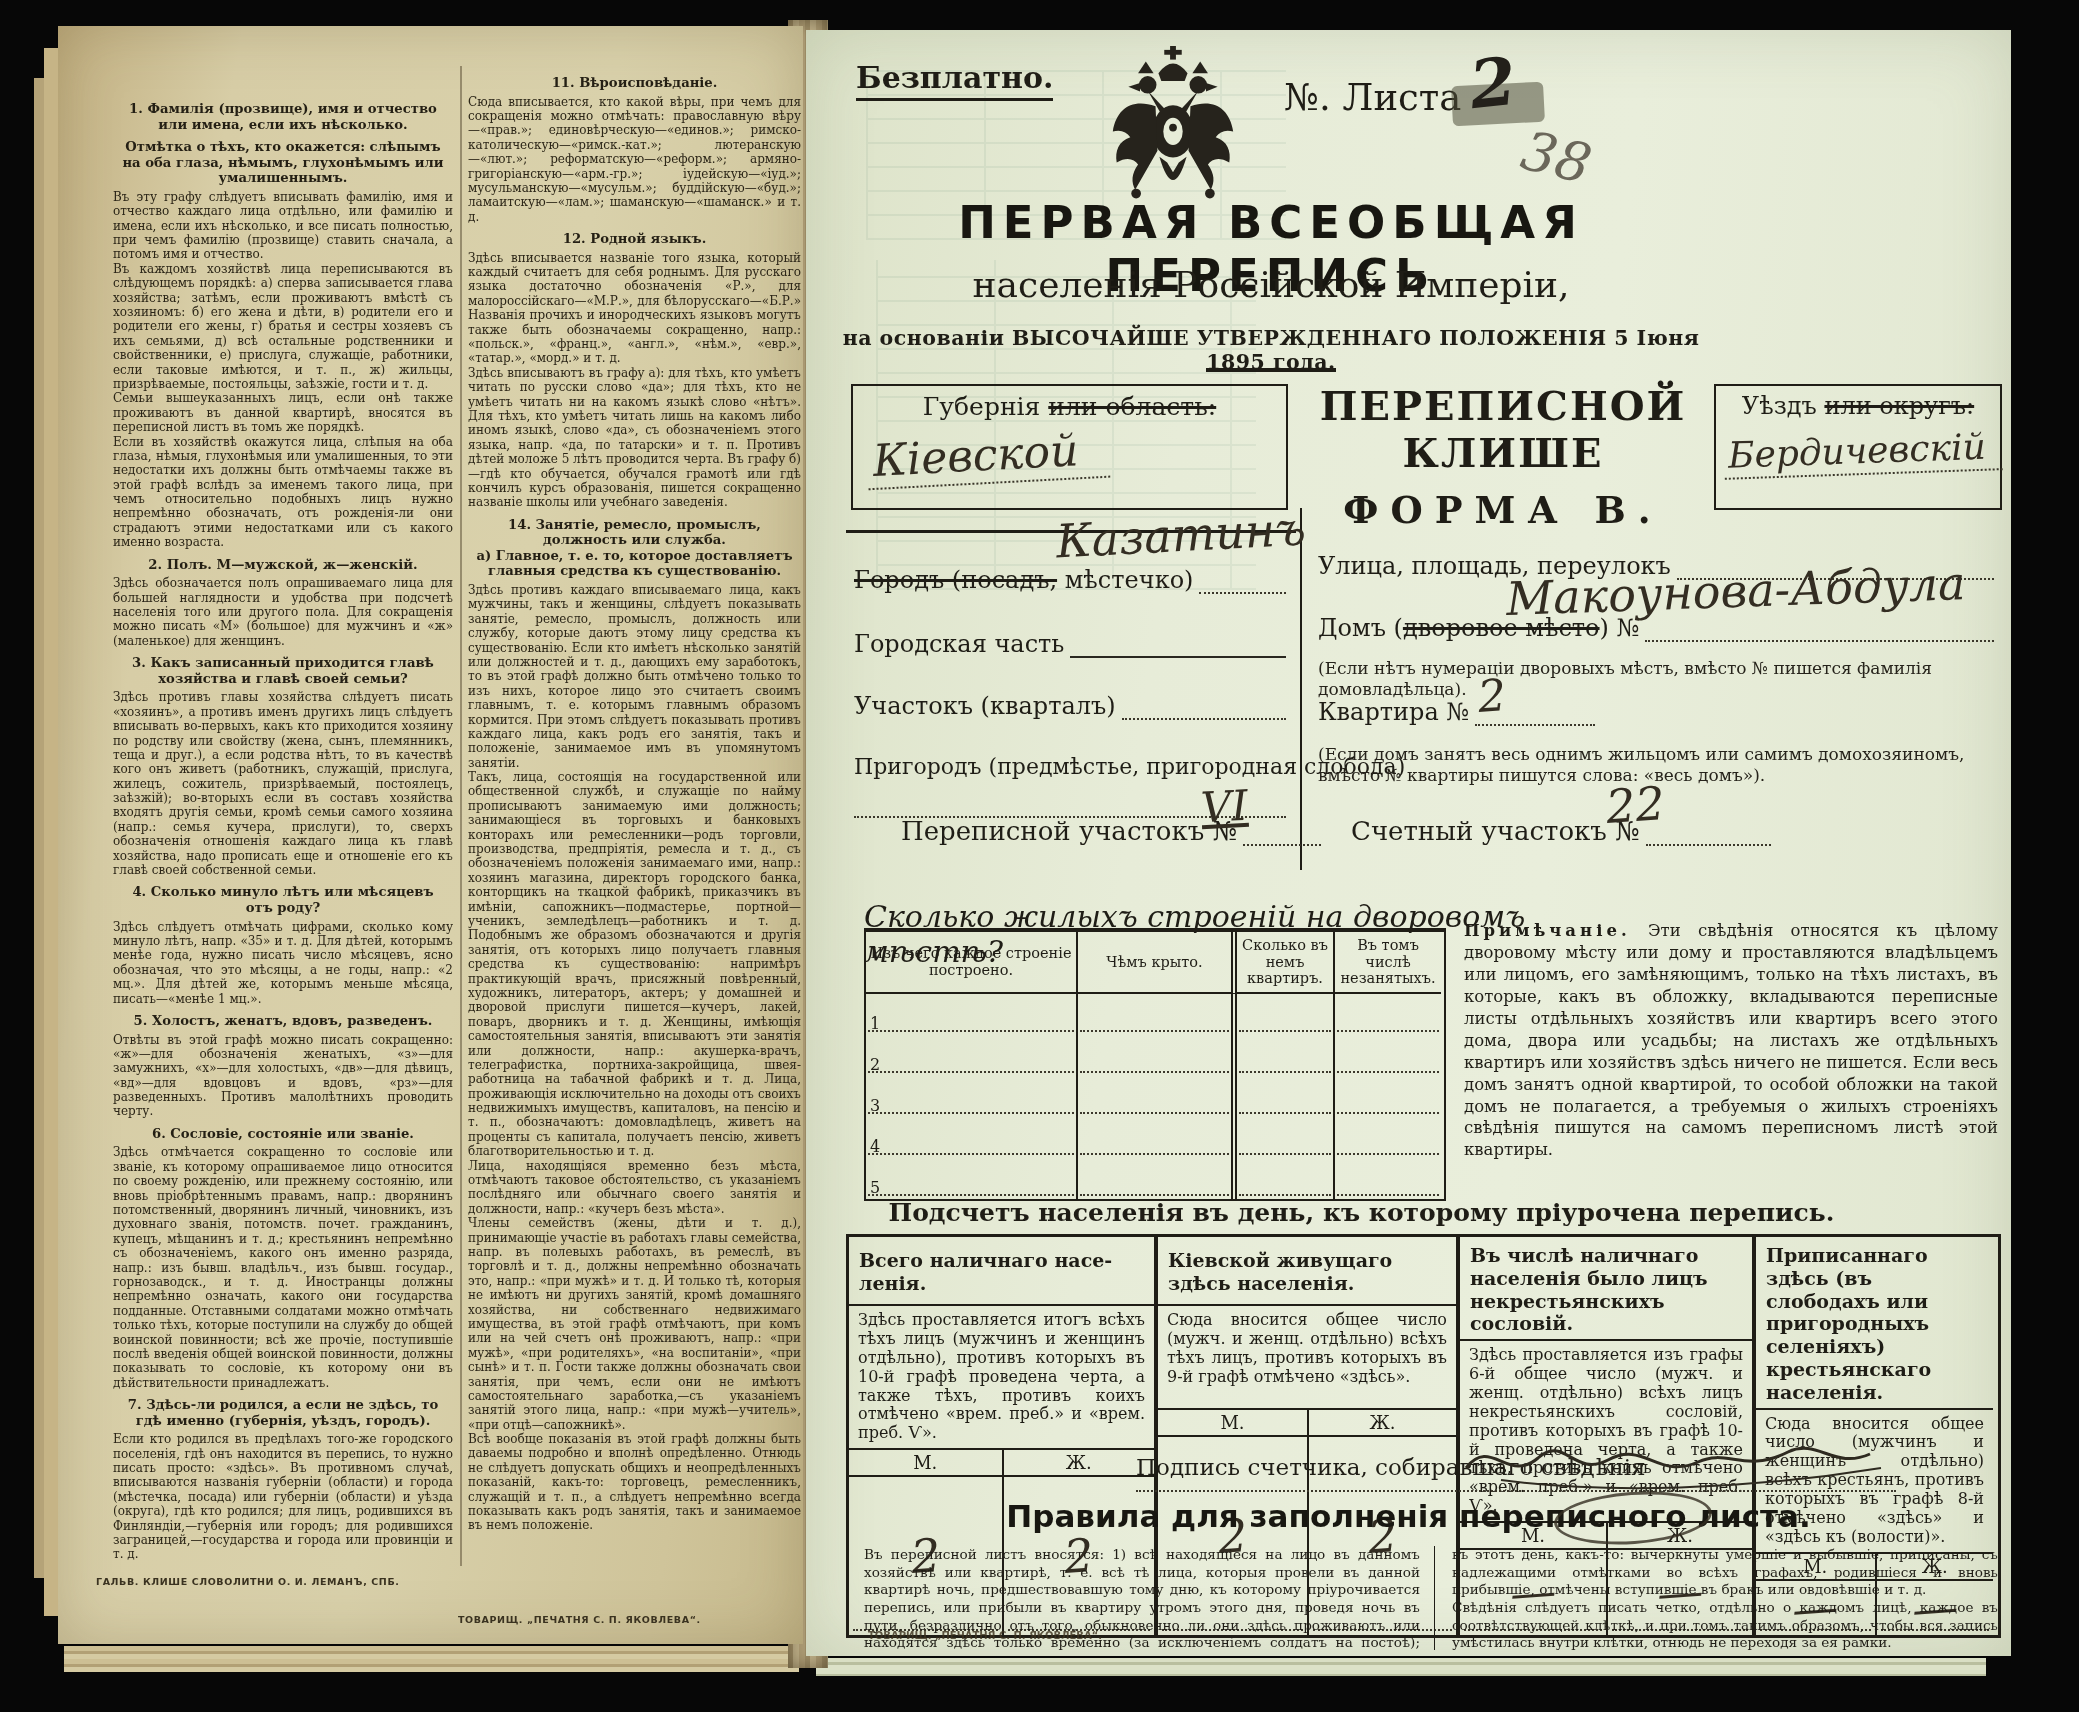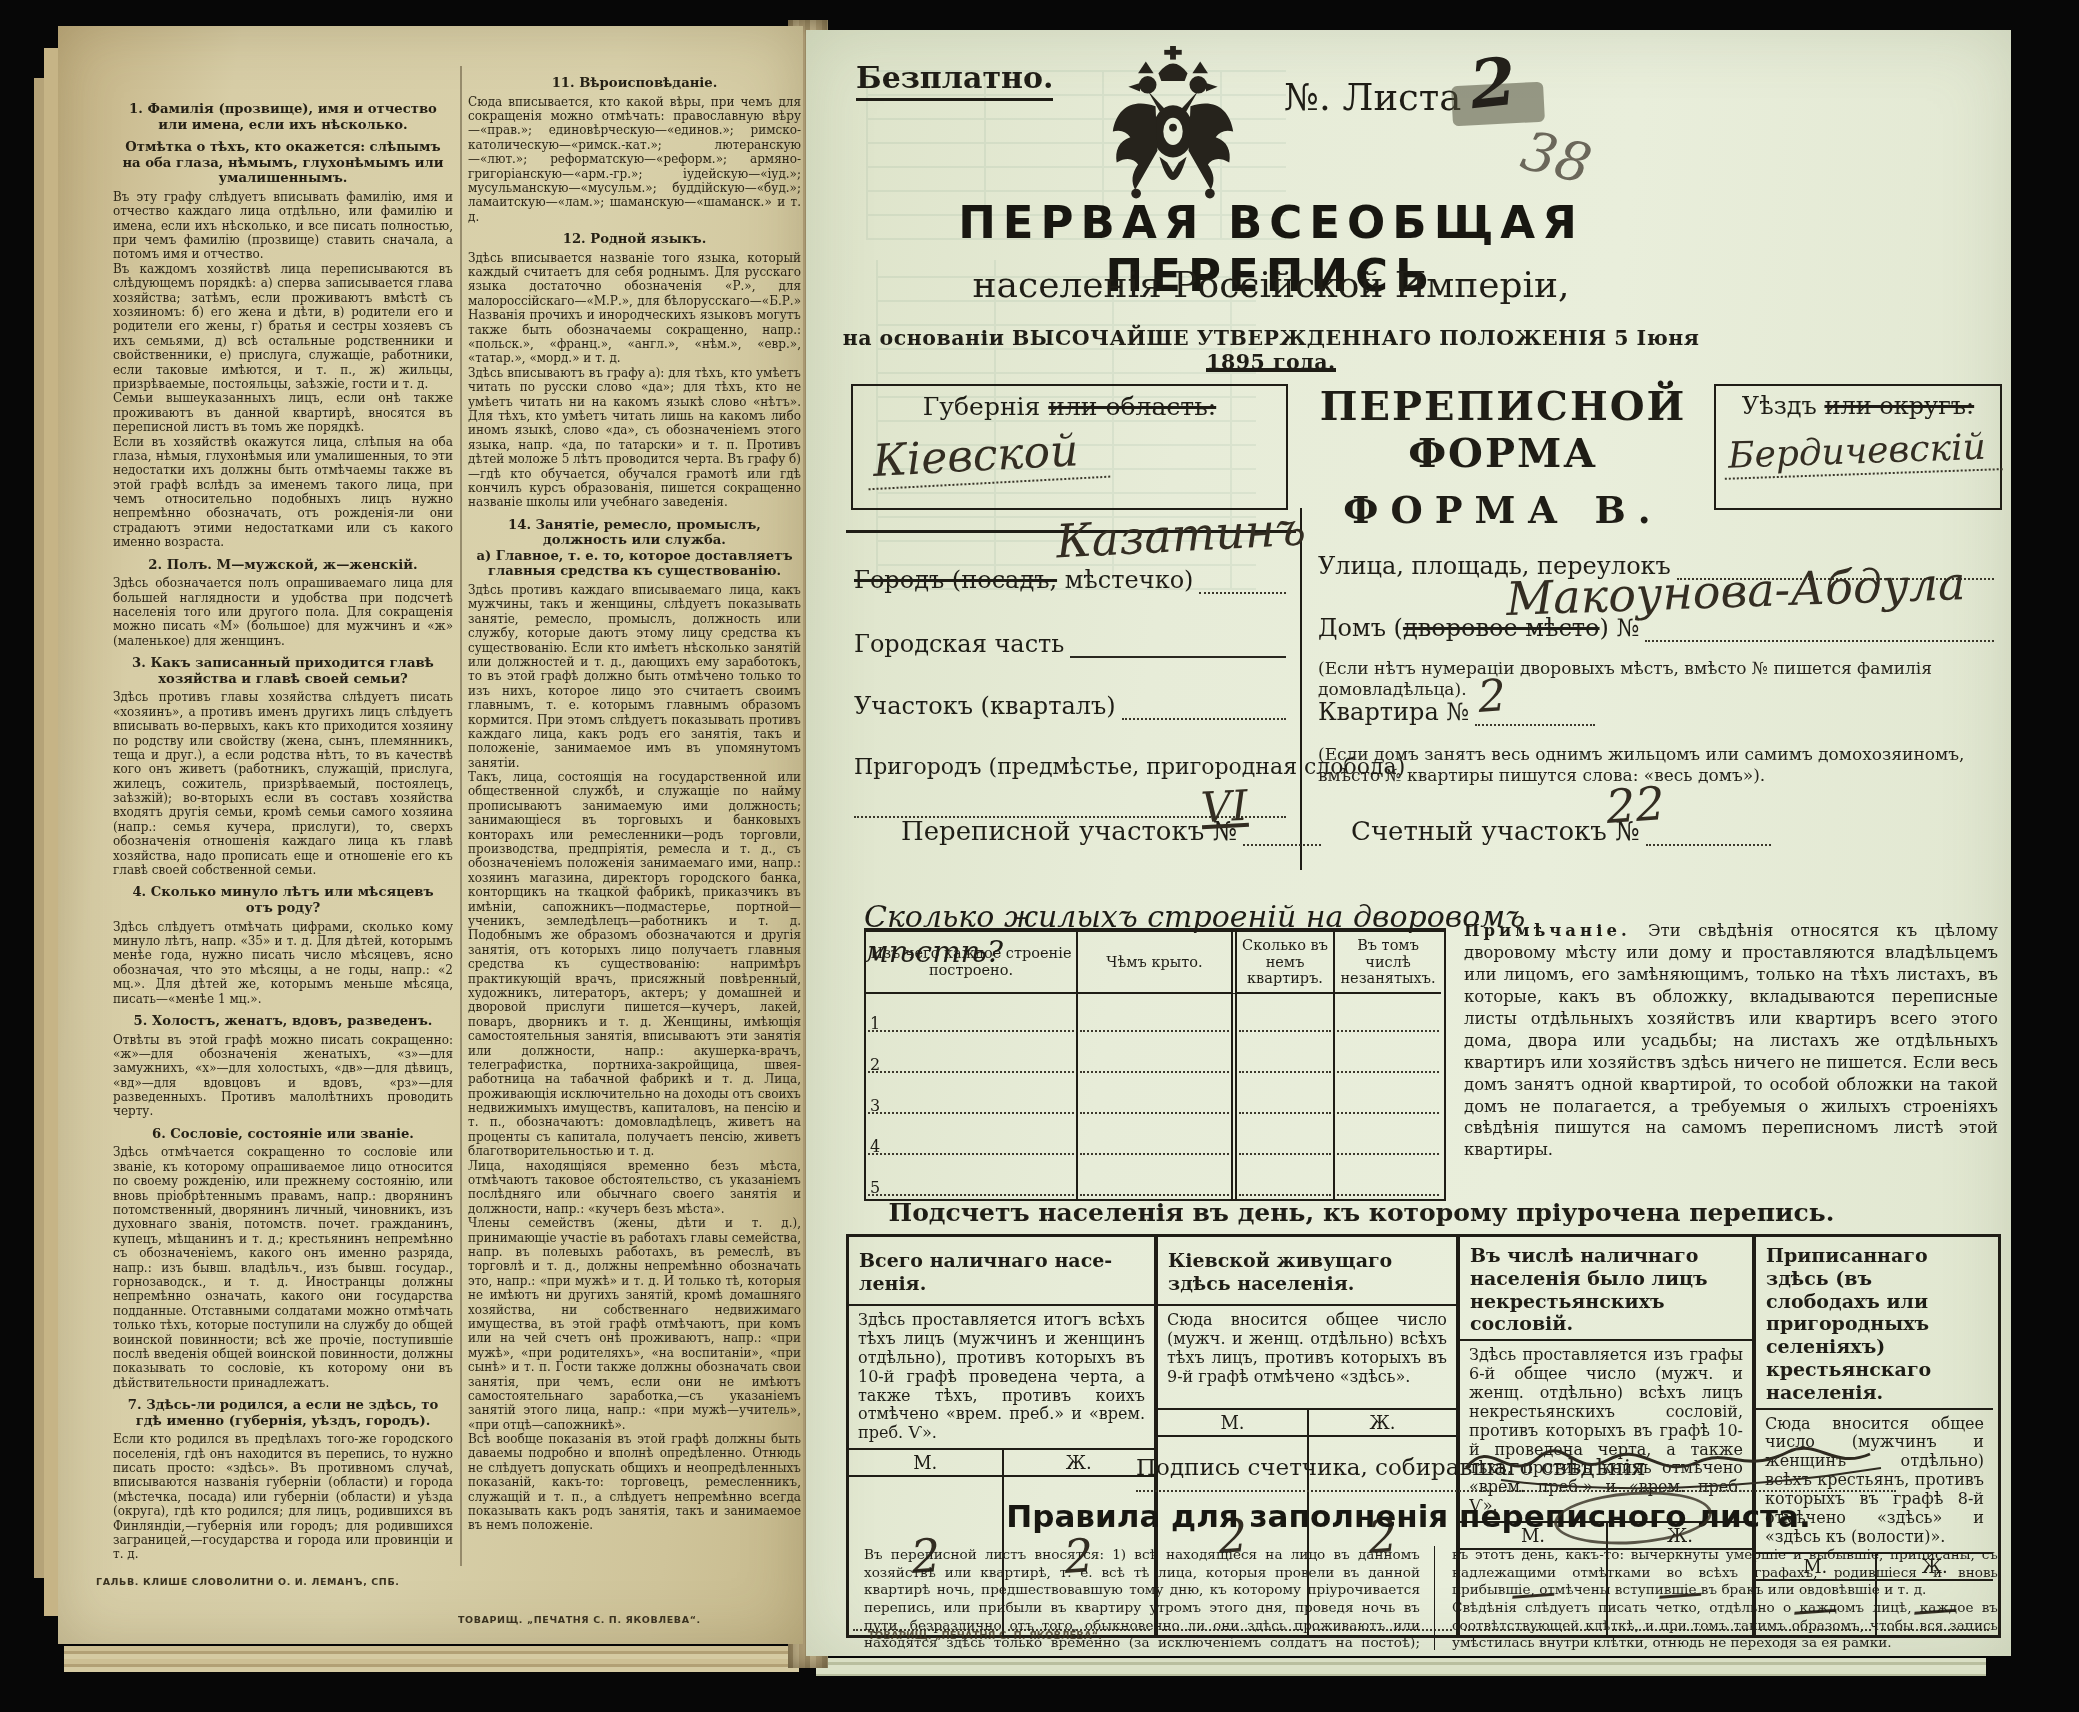--- a/index.html
+++ b/index.html
@@ -241,21 +241,21 @@
 
     <div class="abs hdr-box" style="left:45px;top:354px;width:433px;height:122px;">
       <div class="bl">
         <span>Губернія</span>
         <span class="struck">или область:</span>
       </div>
       <div class="hand" style="font-size:44px;margin:8px 0 0 14px;transform:rotate(-3deg);border-bottom:2px dotted #3a362a;display:inline-block;padding:0 30px 2px 6px;">Кіевской</div>
     </div>
 
     <div class="abs" style="left:498px;top:352px;width:398px;">
-      <div class="form-name">ПЕРЕПИСНОЙ ФОРМА</div>
+      <div class="form-name">ПЕРЕПИСНОЙ КЛИШЕ</div>
       <div class="form-type">ФОРМА В.</div>
     </div>
 
     <div class="abs hdr-box" style="left:908px;top:354px;width:284px;height:122px;">
       <div class="bl" style="font-size:24px;">
         <span>Уѣздъ</span>
         <span class="struck">или округъ:</span>
       </div>
       <div class="hand" style="font-size:36px;margin:10px 0 0 8px;transform:rotate(-2deg);border-bottom:2px dotted #3a362a;display:inline-block;padding:0 16px 2px 4px;">Бердичевскій</div>
     </div>

